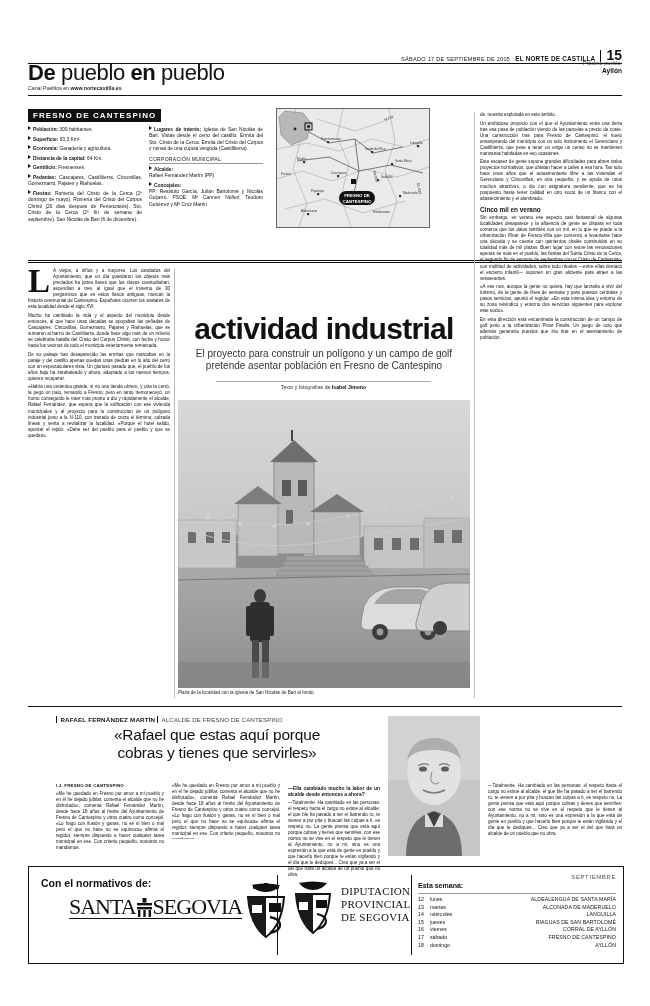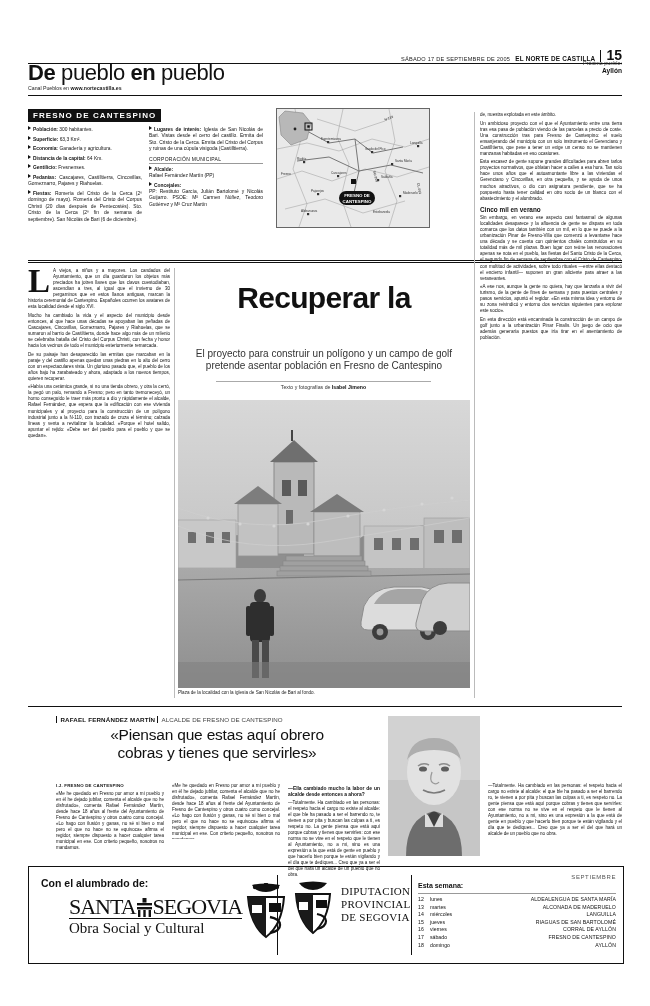--- a/index.html
+++ b/index.html
@@ -201,22 +201,22 @@
         <text x="96" y="62" transform="rotate(75 96 62)">SG-205</text>
         <text x="140" y="74" transform="rotate(80 140 74)">CL-603</text>
       </g>
     </svg>
   </div>
 
   <div class="hr-thin" style="left:28px;top:260px;width:594px;"></div>
   <div class="hr-thin" style="left:28px;top:262px;width:594px;"></div>
 
   <div class="headline">
-    <h1><span>Recuperar la</span><br>
-        </h1>
+    <h1><br>
+        <span>actividad industrial</span></h1>
   </div>
   <div class="subhead">El proyecto para construir un polígono y un campo de golf pretende asentar población en Fresno de Cantespino</div>
   <div class="byline">
     <span>Texto y fotografías de </span><b>Isabel Jimeno</b>
   </div>
 
   <div class="col" style="left:28px;top:268px;width:142px;height:430px;">
     <p><span class="dropcap">L</span><span>A viejos, a niños y a mayores. Los candados del Ayuntamiento, que un día guardaron los objetos más preciados ha jotres llaves que los clavos cuestodiaban, ascendían a tres, al igual que el invierno de 30 pergaminos que en estos llanos antiguas, marcan la historia ceremonial de Cantespino. Españoles ocurren los avatares de esta localidad desde el siglo XVI.</span></p>
     <p>Mucho ha cambiado la vida y el aspecto del municipio desde entonces, al que hace unas décadas se apoyaban las peñadas de Cascajares, Cincovillas, Gomeznarro, Pajares y Riahuelas, que se sumaron al barrio de Castiltierra, donde hace algo más de un milenio se celebraba batalla del Cristo del Corpus Christi, con fecha y honor hacia los vecinos de todo el municipio esteriormente remarcada.</p>
     <p>De su paisaje han desaparecido las ermitas que marcaban en la paraje y del castillo apenas quedan unas piedras en lo alto del cerro con un espectaculares vista. Un glorioso pasado que, el pueblo de los años bajo ha zarabateado y ahora, adaptado a los nuevos tiempos, quieren recuperar.</p>
@@ -331,21 +331,21 @@
   </div>
   <div class="caption" style="left:178px;top:690px;width:292px;">Plaza de la localidad con la iglesia de San Nicolás de Bari al fondo.</div>
 
   <div class="hr-thin" style="left:28px;top:706px;width:594px;height:1.2px;"></div>
 
   <div class="iv-head">
     <span class="bar"></span><b>RAFAEL FERNÁNDEZ MARTÍN</b>
     <span class="bar"></span><span class="role">ALCALDE DE FRESNO DE CANTESPINO</span>
   </div>
   <div class="iv-quote">
-    <span>«Piensan que estas aquí obrero</span><br>
+    <span>«Rafael que estas aquí porque</span><br>
     <span>cobras y tienes que servirles»</span>
   </div>
 
   <div class="iv-dateline" style="left:56px;top:783px;">I.J. FRESNO DE CANTESPINO</div>
   <div class="col" style="left:56px;top:791px;width:108px;height:62px;">
     <p>«Me he quedado en Fresno por amor a mi pueblo y en él he dejado jubilar, comenta el alcalde que no he disfrutado», comenta Rafael Fernández Martín, desde hace 18 años al frente del Ayuntamiento de Fresno de Cantespino y otros cuatro como concejal. «Lo hago con ilusión y ganas, no sé si bien o mal pero el que no hace no se equivoca» afirma el regidor, siempre dispuesto a hacer cualquier tarea municipal en ese. Con criterio pequeño, nosotros no mandamos.</p>
   </div>
   <div class="col" style="left:172px;top:783px;width:108px;height:70px;">
     <p style="height:56px;overflow:hidden;">«Me he quedado en Fresno por amor a mi pueblo y en él he dejado jubilar, comenta el alcalde que no he disfrutado», comenta Rafael Fernández Martín, desde hace 18 años al frente del Ayuntamiento de Fresno de Cantespino y otros cuatro como concejal. «Lo hago con ilusión y ganas, no sé si bien o mal pero el que no hace no se equivoca» afirma el regidor, siempre dispuesto a hacer cualquier tarea municipal en ese. Con criterio pequeño, nosotros no mandamos.</p>
   </div>
@@ -370,35 +370,34 @@
       <path d="M37 97 q9 8 18 0 l0 14 l-18 0 Z" fill="#dcdcdc"></path>
       <path d="M40 99 l6 12 l6 -12 l-4 -3 l-4 0 Z" fill="#3f3f3f"></path>
     </svg>
   </div>
 
   <div class="col" style="left:488px;top:783px;width:134px;height:72px;">
     <p>—Totalmente. Ha cambiado en las personas: el respeto hacia el cargo no existe al alcalde: el que ble ha pasado a ser el barrendo ro, te vienen a por pita y buscan las culpas a ti, es respeto no. La gente piensa que está aquí porque cobras y tienes que servirles: con ese norma no se vive en el respeto que le tienen al Ayuntamiento, no a mi, sino es una expresión a la que está de gente en pueblo y que hacerlo bien porque te están vigilando y el día que te dediques... Creo que ya a ser el del que hará un alcalde de un pueblo que no obra.</p>
   </div>
 
   <div class="sponsor">
-    <div class="sp-label">Con el alumbrado de:</div>
+    <div class="sp-label">Con el normativos de:</div>
 
     <div class="caja">
       <div class="caja-top">
         <span style="letter-spacing:-1px;">SANTA</span><span style="display:inline-block;width:17px;text-align:center;">
           <svg width="17" height="19" viewBox="0 0 17 19" style="vertical-align:-3px">
             <rect x="1" y="5" width="15" height="2.4" fill="#111"></rect>
             <rect x="1" y="9" width="15" height="2.4" fill="#111"></rect>
             <rect x="6.5" y="0" width="4" height="4.6" fill="#111"></rect>
             <rect x="2" y="12" width="2.4" height="7" fill="#111"></rect>
             <rect x="7.3" y="12" width="2.4" height="7" fill="#111"></rect>
             <rect x="12.6" y="12" width="2.4" height="7" fill="#111"></rect>
           </svg></span><span style="letter-spacing:-1px;">SEGOVIA</span>
       </div>
-      <div class="caja-sub">Obra Social y Cultural</div>
     </div>
 
     <div style="position:absolute;left:216px;top:16px;">
       <svg width="42" height="58" viewBox="0 0 42 58">
         <path d="M3 14 q2 28 18 40 q16 -12 18 -40 Z" fill="#fff" stroke="#111" stroke-width="2"></path>
         <path d="M3 14 q2 28 18 40 L21 14 Z" fill="#1a1a1a"></path>
         <path d="M7 2 q14 -3 28 0 q-4 7 -14 7 q-10 0 -14 -7 Z" fill="#111"></path>
         <circle cx="10" cy="4" r="2.2" fill="#111"></circle>
           <circle cx="21" cy="1.6" r="2.2" fill="#111"></circle>
         <circle cx="32" cy="4" r="2.2" fill="#111"></circle>

